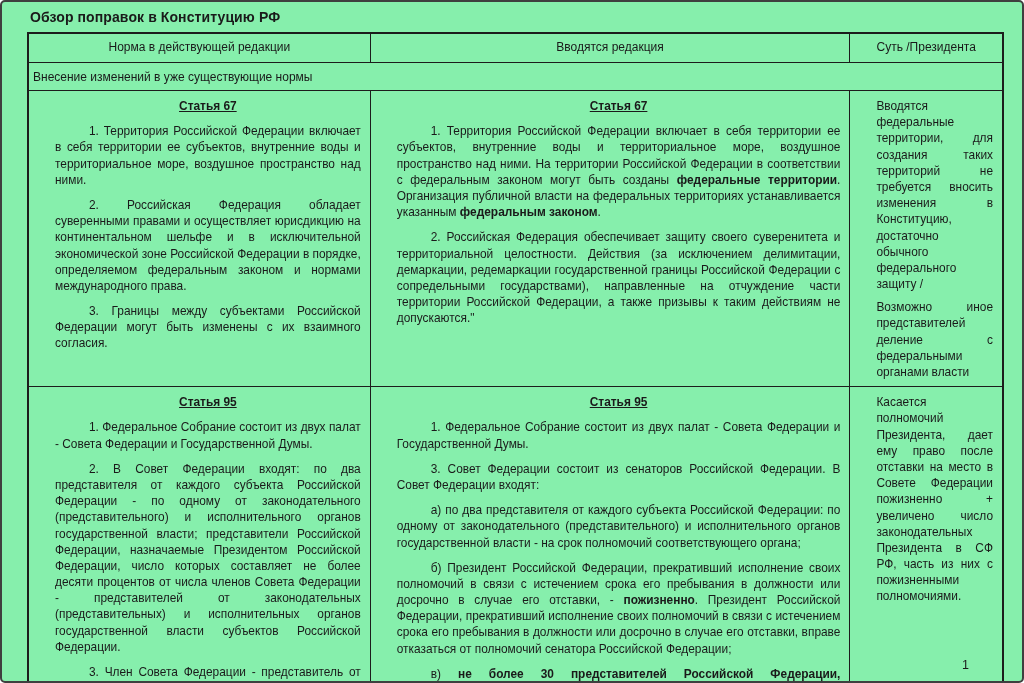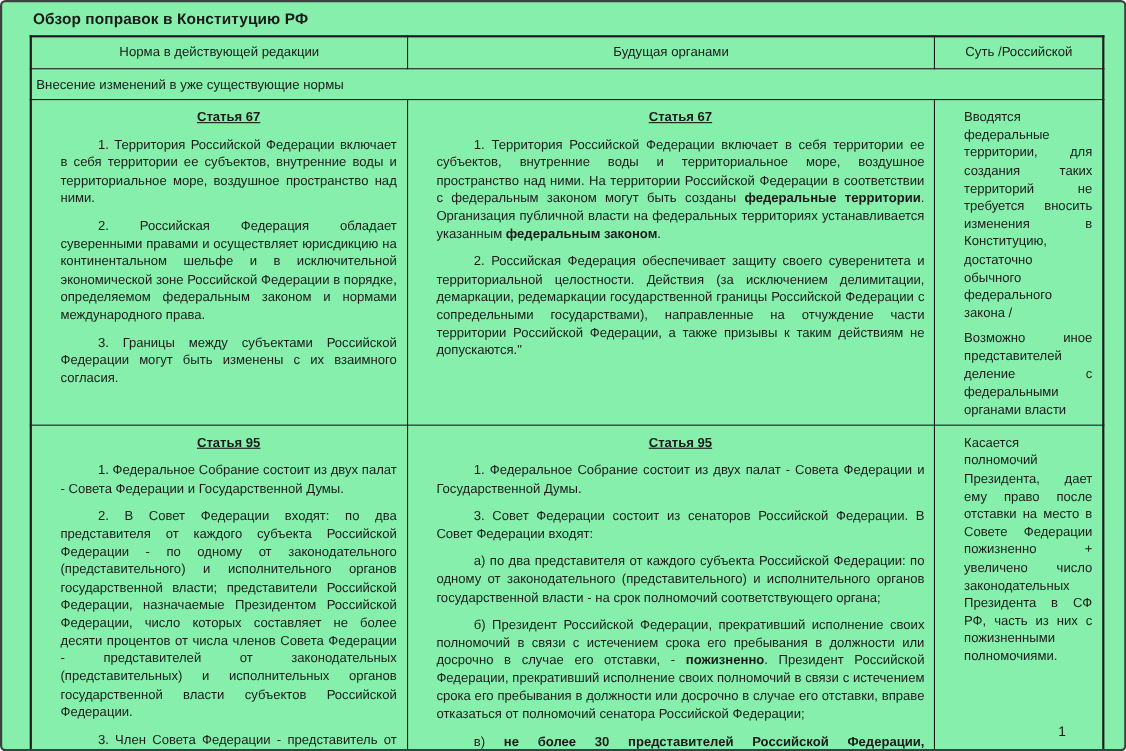--- a/index.html
+++ b/index.html
@@ -80,42 +80,42 @@
 
   <table class="doc-table">
     <colgroup>
       <col class="c-current">
       <col class="c-future">
       <col class="c-essence">
     </colgroup>
     <thead>
       <tr>
         <th>Норма в действующей редакции</th>
-        <th>Будущая органами</th>
-        <th>Суть /Российской</th>
+        <th>Вводятся редакция</th>
+        <th>Суть /Президента</th>
       </tr>
       <tr class="section-row">
         <td colspan="3">Внесение изменений в уже существующие нормы</td>
       </tr>
     </thead>
     <tbody>
         <tr>
           <td class="cell current">
             <div class="article-heading">Статья 67</div>
             <div class="para">1. Территория Российской Федерации включает в себя территории ее субъектов, внутренние воды и территориальное море, воздушное пространство над ними.</div>
             <div class="para">2. Российская Федерация обладает суверенными правами и осуществляет юрисдикцию на континентальном шельфе и в исключительной экономической зоне Российской Федерации в порядке, определяемом федеральным законом и нормами международного права.</div>
             <div class="para">3. Границы между субъектами Российской Федерации могут быть изменены с их взаимного согласия.</div>
           </td>
           <td class="cell future">
             <div class="article-heading">Статья 67</div>
             <div class="para">1. Территория Российской Федерации включает в себя территории ее субъектов, внутренние воды и территориальное море, воздушное пространство над ними. На территории Российской Федерации в соответствии с федеральным законом могут быть созданы <b>федеральные территории</b>. Организация публичной власти на федеральных территориях устанавливается указанным <b>федеральным законом</b>.</div>
             <div class="para">2. Российская Федерация обеспечивает защиту своего суверенитета и территориальной целостности. Действия (за исключением делимитации, демаркации, редемаркации государственной границы Российской Федерации с сопредельными государствами), направленные на отчуждение части территории Российской Федерации, а также призывы к таким действиям не допускаются."</div>
           </td>
           <td class="cell essence">
-            <div class="para">Вводятся федеральные территории, для создания таких территорий не требуется вносить изменения в Конституцию, достаточно обычного федерального закона /</div>
+            <div class="para">Вводятся федеральные территории, для создания таких территорий не требуется вносить изменения в Конституцию, достаточно обычного федерального защиту /</div>
             <div class="para">Возможно иное представителей деление с федеральными органами власти</div>
           </td>
         </tr>
         <tr>
           <td class="cell current">
             <div class="article-heading">Статья 95</div>
             <div class="para">1. Федеральное Собрание состоит из двух палат - Совета Федерации и Государственной Думы.</div>
             <div class="para">2. В Совет Федерации входят: по два представителя от каждого субъекта Российской Федерации - по одному от законодательного (представительного) и исполнительного органов государственной власти; представители Российской Федерации, назначаемые Президентом Российской Федерации, число которых составляет не более десяти процентов от числа членов Совета Федерации - представителей от законодательных (представительных) и исполнительных органов государственной власти субъектов Российской Федерации.</div>
             <div class="para">3. Член Совета Федерации - представитель от законодательного (представительного) или исполнительного органа государственной власти субъекта Российской Федерации наделяется полномочиями на срок полномочий соответствующего органа государственной власти субъекта Российской Федерации.</div>
           </td>

